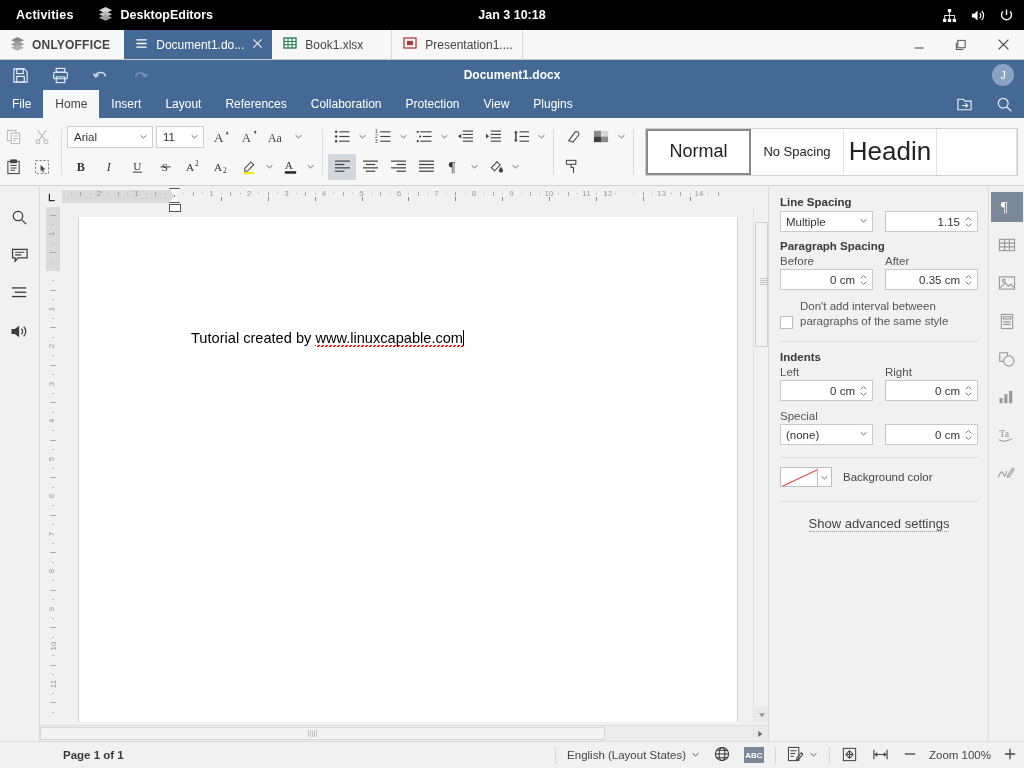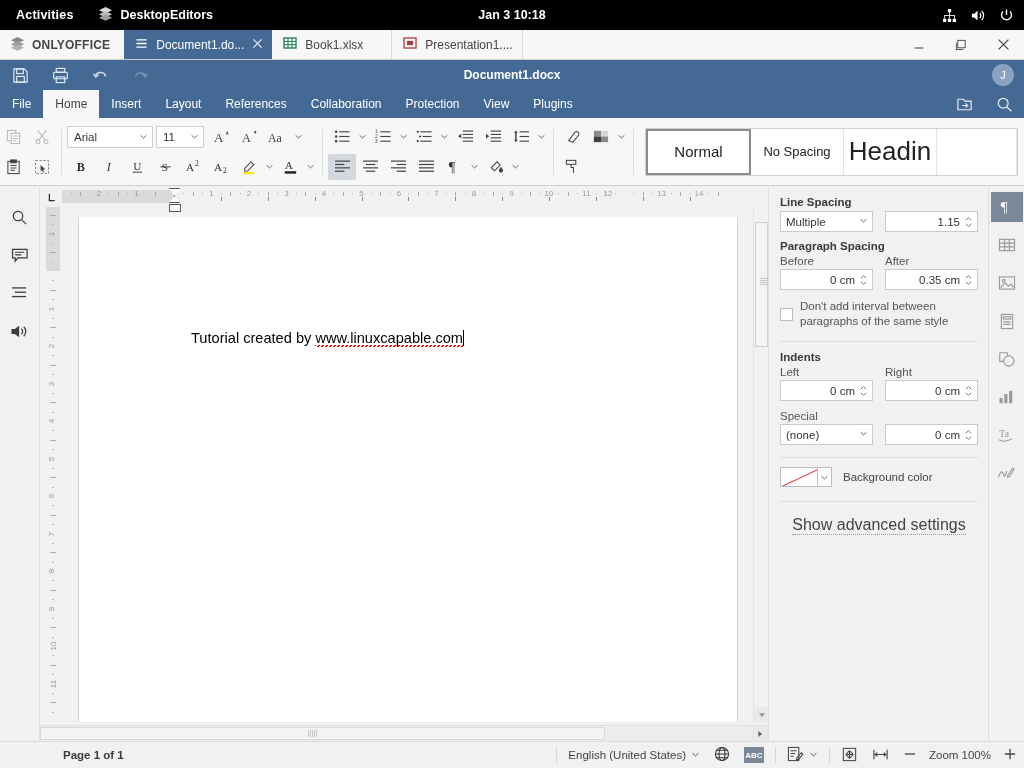--- a/index.html
+++ b/index.html
@@ -145,21 +145,21 @@
   .style-gallery {
     display: flex; align-items: stretch; height: 48px;
     border: 1px solid #cfcfcf; background: #fff; margin-left: 6px;
   }
   .style-cell {
     width: 93px; display: flex; align-items: center;
     justify-content: center; border-right: 1px solid #e2e2e2;
     color: #222; overflow: hidden;
   }
   .style-cell.sel { border: 2px solid #8a8a8a; width: 105px; }
-  .style-normal { font-size: 15px; }
+  .style-normal { font-size: 18px; }
   .style-nospace { font-size: 13px; }
   .style-heading { font-size: 26px; }
   .style-empty { width: 80px; }
 
   
   #left-rail {
     position: absolute; top: 187px; left: 0;
     width: 40px; height: 554px;
     background: #f1f1f1;
     border-right: 1px solid #dcdcdc;
@@ -322,42 +322,42 @@
   .sel-box {
     height: 21px; border: 1px solid #c9c9c9; background: #fff;
     display: flex; align-items: center; padding: 0 2px 0 5px;
     font-size: 11.5px; color: #333;
   }
   .sel-box .v { flex: 1; white-space: nowrap; overflow: hidden; }
   .sel-box .v.num { text-align: right; padding-right: 4px; }
   .sel-box .ar { width: 13px; text-align: center; color: #666; font-size: 9px; }
   .spin { display: flex; flex-direction: column; width: 11px; line-height: 0; }
   .spin svg { display: block; }
-  .chk-row { display: flex; gap: 7px; margin-top: 9px; align-items: center; }
+  .chk-row { display: flex; gap: 7px; margin-top: 9px; align-items: flex-end; }
   .chk-box {
     width: 13px; height: 13px; border: 1px solid #bdbdbd;
     background: #fff; flex: none; margin-top: 1px;
   }
   .chk-text { color: #555; line-height: 15px; font-size: 11.5px; }
   .hr-line { height: 1px; background: #dddddd; margin: 12px 0 9px; }
   .bg-row { display: flex; align-items: center; gap: 11px; margin-top: 9px; }
   .bg-swatch {
     width: 38px; height: 20px; border: 1px solid #bdbdbd; background: #fff;
     position: relative; overflow: hidden;
   }
   .bg-swatch .slash {
     position: absolute; left: -4px; top: 9px; width: 48px; height: 1px;
     background: #e03030; transform: rotate(-25deg);
   }
   .bg-caret {
     width: 14px; height: 20px; border: 1px solid #bdbdbd; border-left: none;
     background: #fff; display: flex; align-items: center; justify-content: center;
   }
   .adv-link {
-    text-align: center; color: #444; font-size: 16px;
+    text-align: center; color: #444; font-size: 13px;
     border-bottom: 1px dotted #999; display: inline-block;
   }
   .adv-wrap { text-align: center; margin-top: 14px; }
 
   
   #right-rail {
     position: absolute; top: 187px; left: 988px;
     width: 36px; height: 554px;
     background: #f1f1f1;
     border-left: 1px solid #dcdcdc;
@@ -1309,21 +1309,21 @@
     </svg>
   </div>
 </div>
 
 <div id="statusbar">
   <div class="sb-page">Page 1 of 1</div>
 
   <div class="sb-right">
     <div class="sb-vsep"></div>
     <div class="sb-cell">
-      <span>English (United States)</span>
+      <span>English (Layout States)</span>
       <span>
         <svg width="9" height="9" viewBox="0 0 10 10" stroke="#555" stroke-width="1.1" fill="none">
             <path d="M1.8 3.6 L5 6.6 L8.2 3.6"></path>
           </svg>
       </span>
     </div>
     <div class="sb-cell">
       <span>
         <svg width="16" height="16" viewBox="0 0 17 17" stroke="#333" stroke-width="1.1" fill="none">
           <circle cx="8.5" cy="8.5" r="7"></circle>

